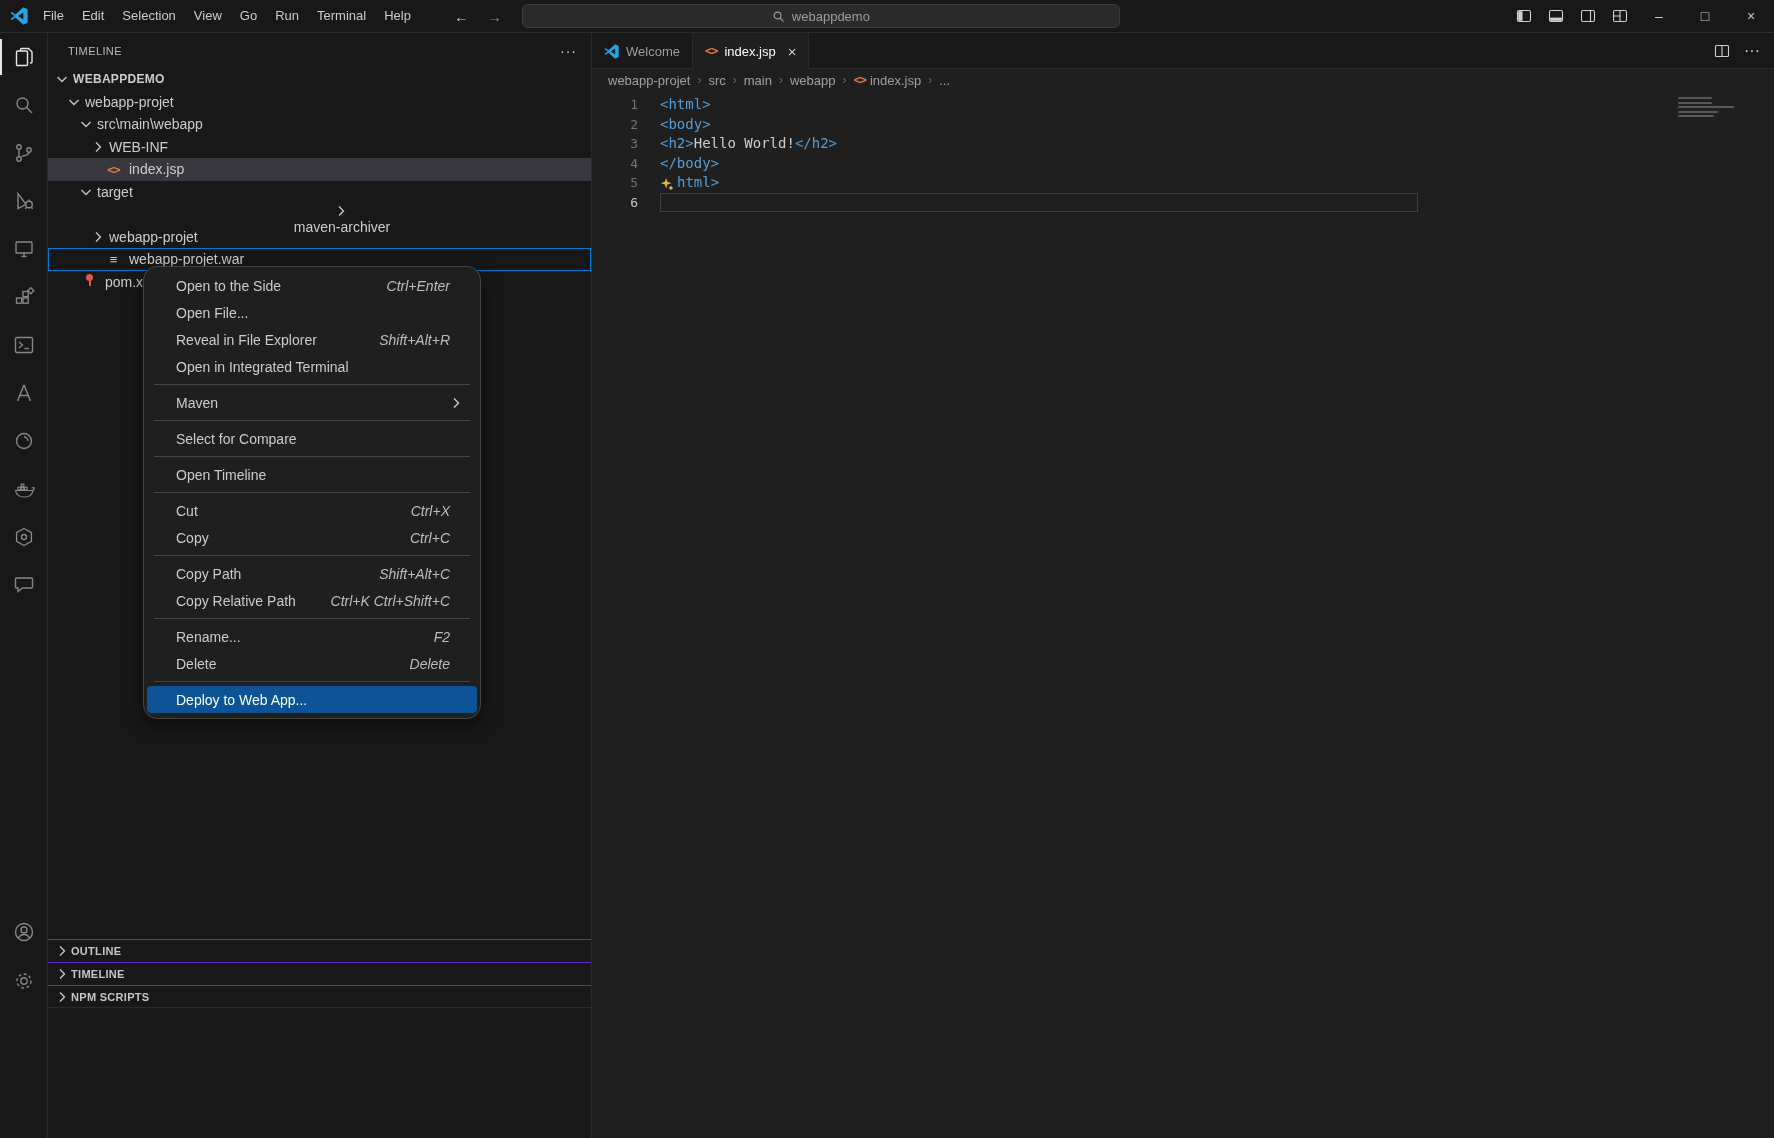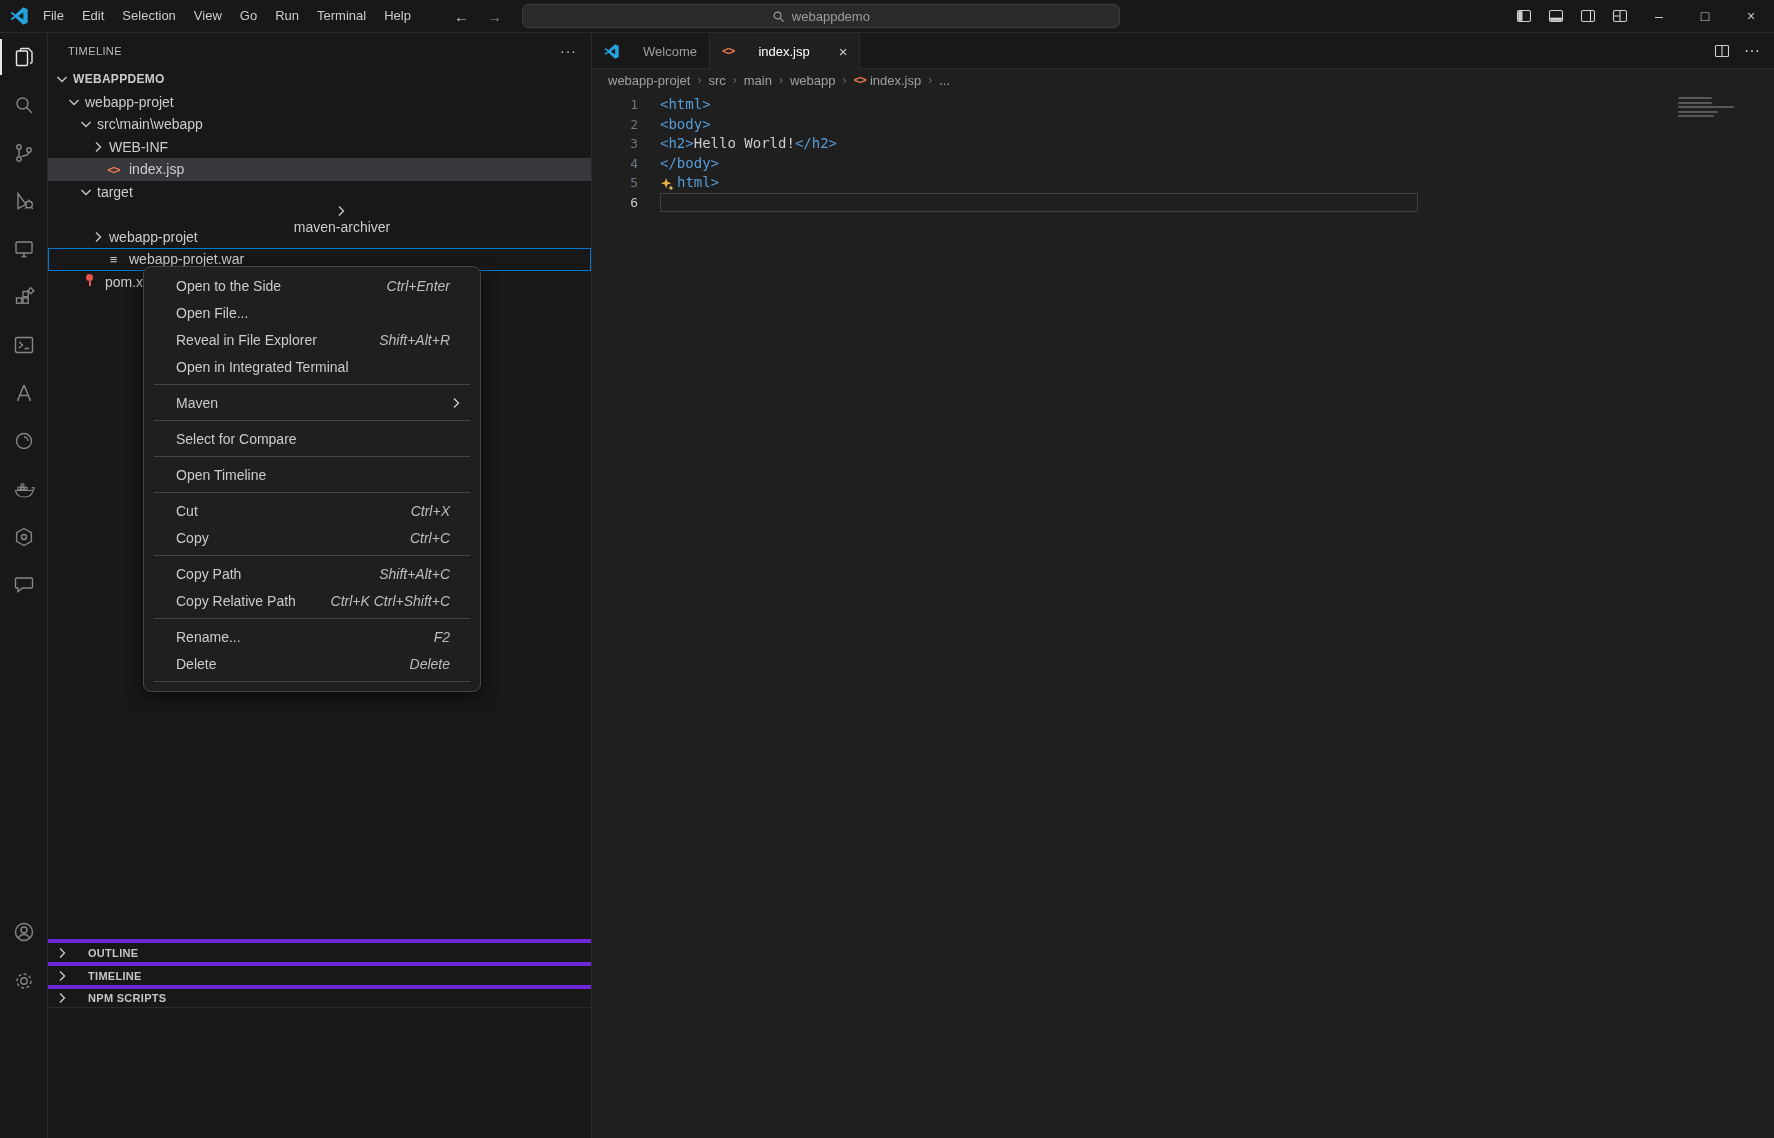--- a/index.html
+++ b/index.html
@@ -42,28 +42,28 @@
   .trow.focused { outline:1px solid #0078d4; outline-offset:-1px; }
   .chev { width:16px; height:16px; flex:none; display:flex; align-items:center; justify-content:center; color:#c5c5c5; }
   .tlabel { margin-left:3px; white-space:nowrap; }
   .ficon { width:17px; flex:none; text-align:center; margin-right:4px; }
   .jsp-glyph { color:#e8784d; font-weight:700; font-size:12px; letter-spacing:-1px; font-family:"DejaVu Sans Mono", monospace; }
   .war-glyph { color:#c8c8c8; font-size:13px; }
   .pin-icon { position:relative; width:16px; height:16px; display:inline-block; }
   .pin-icon::before { content:""; position:absolute; left:4px; top:2px; width:7px; height:7px; border-radius:50%; background:#e5534b; }
   .pin-icon::after { content:""; position:absolute; left:7px; top:9px; width:2px; height:5px; background:#e5534b; }
   .side-sections { position:absolute; left:0; right:0; top:906px; }
-  .section { height:23px; border-top:4px solid #6d28d9; display:flex; align-items:center; padding-left:6px; gap:18px;
+  .section { height:23px; border-top:1px solid #6d28d9; display:flex; align-items:center; padding-left:6px; gap:1px;
     font-size:11px; font-weight:700; color:#c5c5c5; letter-spacing:.3px; }
   .section:last-child { border-bottom:1px solid #2a2a2a; }
 
   
   .editor { flex:1; display:flex; flex-direction:column; background:#1f1f1f; position:relative; min-width:0; }
   .tabbar { height:36px; background:#181818; display:flex; border-bottom:1px solid #2a2a2a; }
-  .tab { display:flex; align-items:center; gap:24px; padding:0 12px; font-size:13px; color:#9d9d9d;
+  .tab { display:flex; align-items:center; gap:7px; padding:0 12px; font-size:13px; color:#9d9d9d;
     border-right:1px solid #2a2a2a; height:36px; }
   .tab.active { background:#1f1f1f; color:#ffffff; }
   .tab-close { font-size:15px; margin-left:5px; color:#cccccc; }
   .tab-actions { margin-left:auto; display:flex; align-items:center; gap:14px; padding-right:14px; color:#cfcfcf; }
   .breadcrumb { height:22px; display:flex; align-items:center; padding-left:16px; font-size:13px; color:#a0a0a0; gap:7px; background:#1f1f1f; }
   .bc-sep { color:#6a6a6a; font-size:12px; }
   .bc-item { display:flex; align-items:center; gap:4px; }
   .code { position:relative; flex:1; font-family:"DejaVu Sans Mono", monospace; font-size:14px; padding-top:4px; }
   .cl { display:flex; height:19.5px; line-height:19.5px; align-items:center; }
   .ln { width:46px; text-align:right; color:#6e7681; flex:none; font-size:13px; }
@@ -71,21 +71,21 @@
   .cl.current .ln { color:#c6c6c6; }
   .lc.cur-box { width:758px; height:19px; border:1px solid #3e3e45; }
   .tok-tag { color:#569cd6; }
   .tok-text { color:#cccccc; }
   .tok-sparkle { display:inline-flex; margin-right:3px; position:relative; top:1px; }
   .minimap { position:absolute; top:6px; right:16px; width:80px; }
   .minimap .mm { height:2px; background:#585858; margin-bottom:2.5px; border-radius:1px; }
 
   
   .cmenu { position:absolute; left:143px; top:266px; width:338px; background:#1f1f1f; border:1px solid #454545;
-    border-radius:8px; padding:5px 0; box-shadow:0 5px 16px rgba(0,0,0,.55); z-index:30; font-size:14px; }
+    border-radius:14px; padding:5px 0; box-shadow:0 5px 16px rgba(0,0,0,.55); z-index:30; font-size:14px; }
   .mi { height:27px; display:flex; align-items:center; padding:0 27px 0 29px; margin:0 3px; border-radius:4px; color:#cccccc; }
   .mi .sc { margin-left:auto; color:#bdbdbd;font-style:italic; }
   .mi .sub-arrow { margin-left:auto; margin-right:-14px; color:#cccccc; display:flex; }
   .mi.hl { background:#0b5394; color:#ffffff; }
   .msep { height:1px; background:#454545; margin:4px 10px; }
 
   svg { display:block; }
 </style>
 </head>
 <body>
@@ -504,15 +504,18 @@
       <div class="msep"></div>
       <div class="mi">
         <span>Rename...</span>
         <span class="sc">F2</span>
       </div>
       <div class="mi">
         <span>Delete</span>
         <span class="sc">Delete</span>
       </div>
       <div class="msep"></div>
+      <div class="mi hl">
+        <span>Deploy to Web App...</span>
+      </div>
     </div>
 
 </div>
 
 </body></html>

